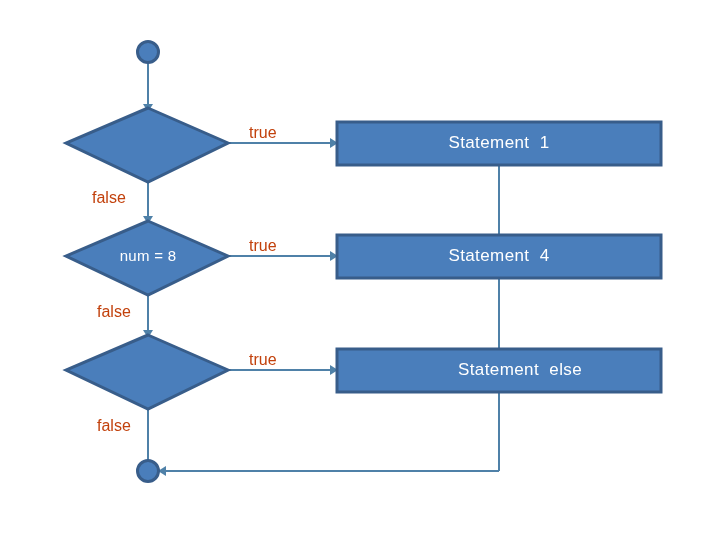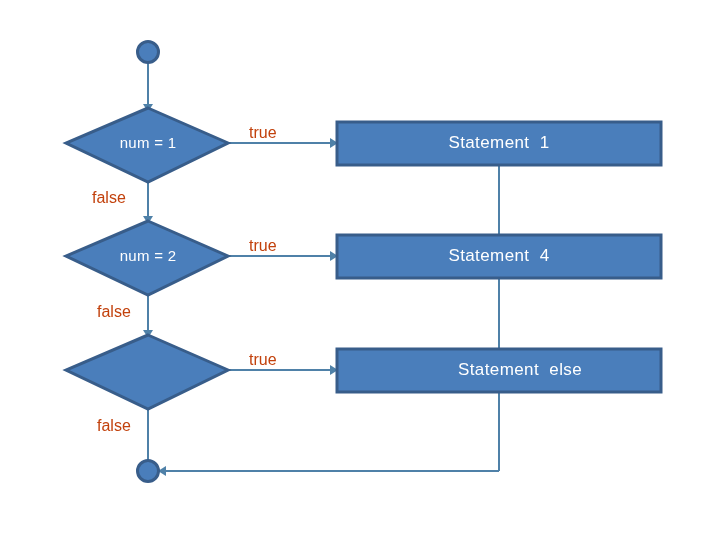--- a/index.html
+++ b/index.html
@@ -100,23 +100,22 @@
     <polygon points="148,221 228,256 148,295 66,256" fill="#4A7EBB" stroke="#385D8A" stroke-width="3"></polygon>
     <polygon points="148,335 228,370 148,409 66,370" fill="#4A7EBB" stroke="#385D8A" stroke-width="3"></polygon>
 
     <rect x="337" y="122" width="324" height="43" fill="#4A7EBB" stroke="#385D8A" stroke-width="3"></rect>
     <rect x="337" y="235" width="324" height="43" fill="#4A7EBB" stroke="#385D8A" stroke-width="3"></rect>
     <rect x="337" y="349" width="324" height="43" fill="#4A7EBB" stroke="#385D8A" stroke-width="3"></rect>
 
     <circle cx="148" cy="471" r="10.5" fill="#4A7EBB" stroke="#385D8A" stroke-width="3"></circle>
   </svg>
 
-  <div class="node-label diamond-label" style="left:68px; top:134px; width:160px;">num = 1</div>
 
-  <div class="node-label diamond-label" style="left:68px; top:247px; width:160px;">num = 2</div>
+  <div class="node-label diamond-label" style="left:68px; top:247px; width:160px;">num = 8</div>
 
 
   <div class="node-label box-label" style="left:337px; top:133px; width:324px;">Statement  1</div>
 
   <div class="node-label box-label" style="left:337px; top:246px; width:324px;">Statement  4</div>
 
   <div class="node-label box-label" style="left:337px; top:360px; width:324px;padding-left:21px;">Statement  else</div>
 
   <div class="edge-label" style="left:249px; top:124px;">true</div>
 

